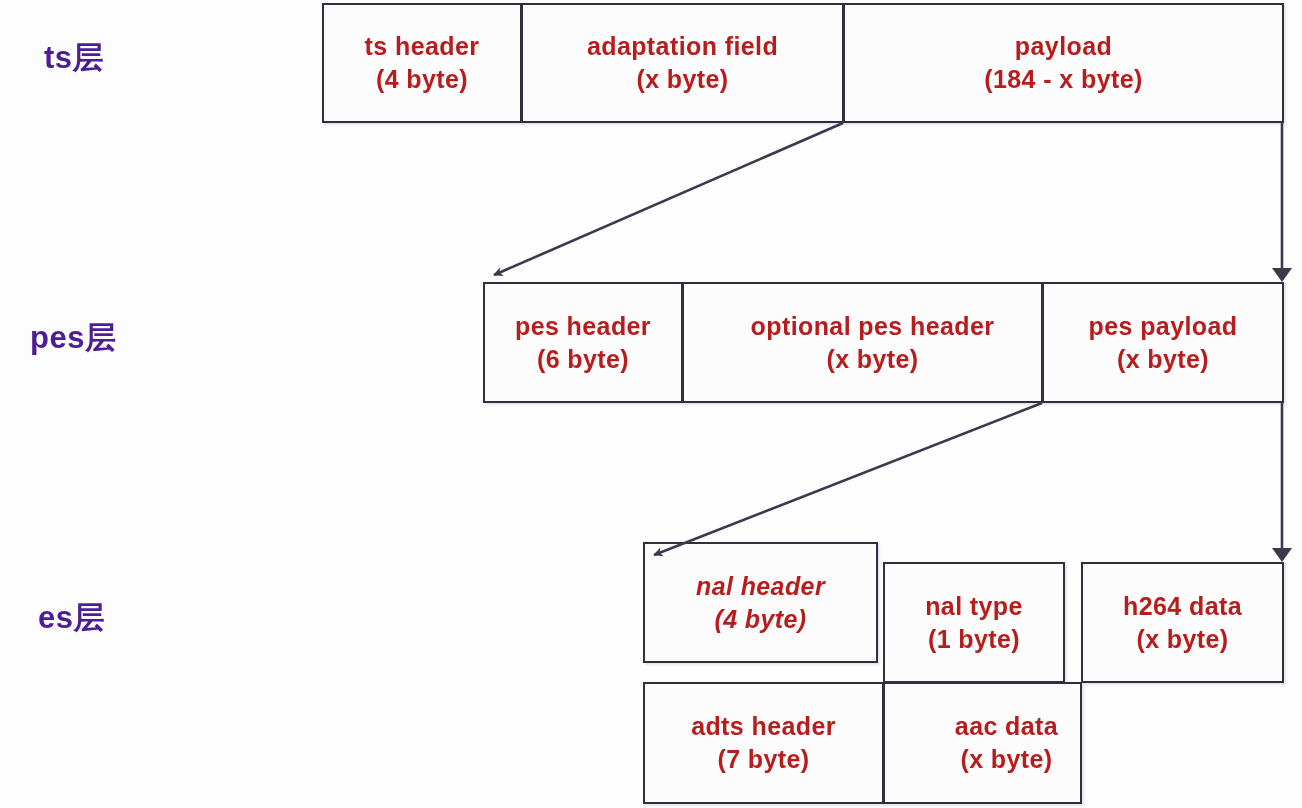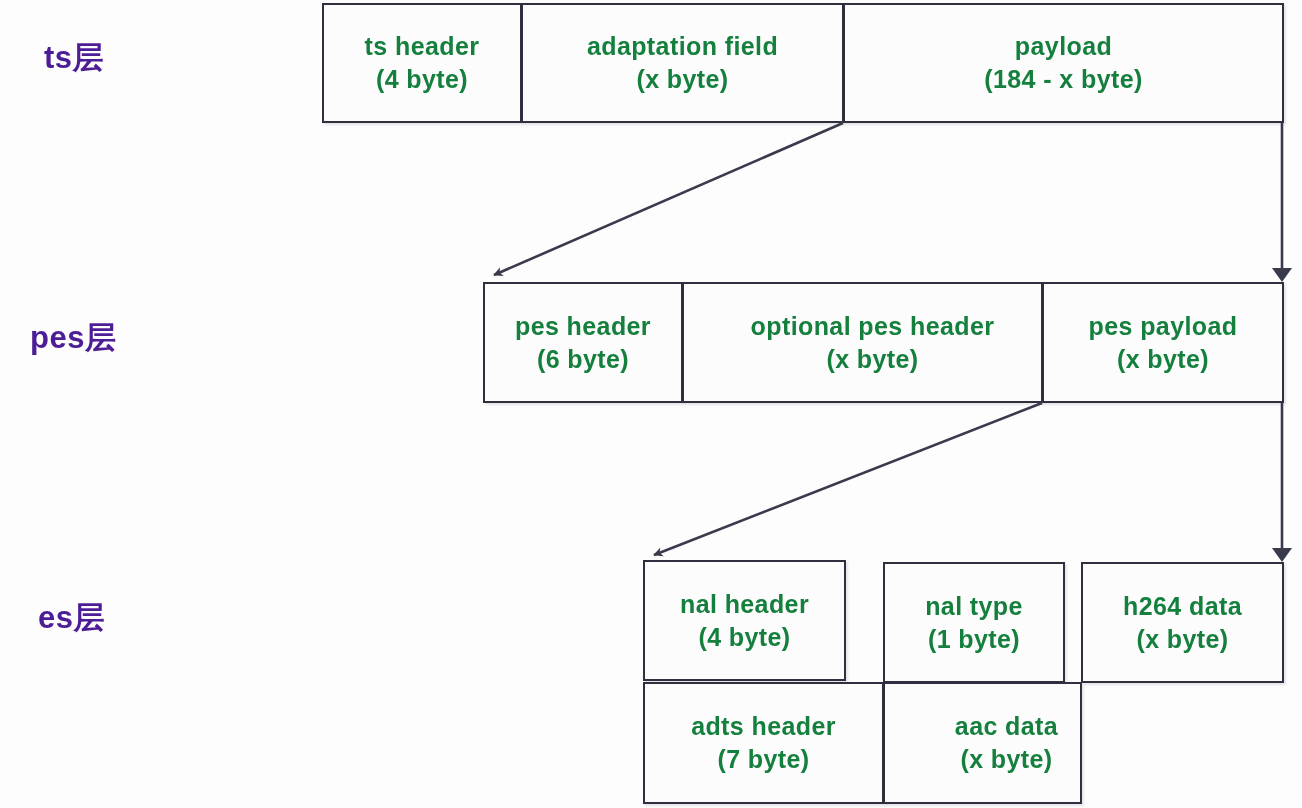--- a/index.html
+++ b/index.html
@@ -29,21 +29,21 @@
   .box {
     position: absolute;
     box-sizing: border-box;
     border: 2.5px solid #2f2f40;
     background: #fcfcfd;
     display: flex;
     flex-direction: column;
     align-items: center;
     justify-content: center;
     text-align: right;
-    color: #15803d;
+    color: #b91c1c;
     font-size: 25px;
     font-weight: bold;
     line-height: 1.32;
     box-shadow: 2px 2px 2px rgba(120,120,140,0.18);
   }
   .box .l1 { display: block; white-space: nowrap; letter-spacing: 0.4px; }
   .box .l2 { display: block; white-space: nowrap; letter-spacing: 0.4px; }
   .box.empty { border: none; background: transparent; box-shadow: none; }
   svg.arrows {
     position: absolute;
@@ -82,21 +82,21 @@
   </div>
   <div class="box" style="left:682px; top:282px; width:361px; height:121px;padding-left:20px;">
     <span class="l1">optional pes  header</span>
     <span class="l2">(x byte)</span>
   </div>
   <div class="box" style="left:1042px; top:282px; width:242px; height:121px;">
     <span class="l1">pes  payload</span>
     <span class="l2">(x byte)</span>
   </div>
 
-  <div class="box" style="left:643px; top:560px; width:203px; height:121px;">
+  <div class="box" style="left:643px; top:542px; width:235px; height:121px;font-style:italic;">
     <span class="l1">nal  header</span>
     <span class="l2">(4 byte)</span>
   </div>
   <div class="box" style="left:883px; top:562px; width:182px; height:121px;">
     <span class="l1">nal  type</span>
     <span class="l2">(1 byte)</span>
   </div>
   <div class="box" style="left:1081px; top:562px; width:203px; height:121px;">
     <span class="l1">h264  data</span>
     <span class="l2">(x byte)</span>

